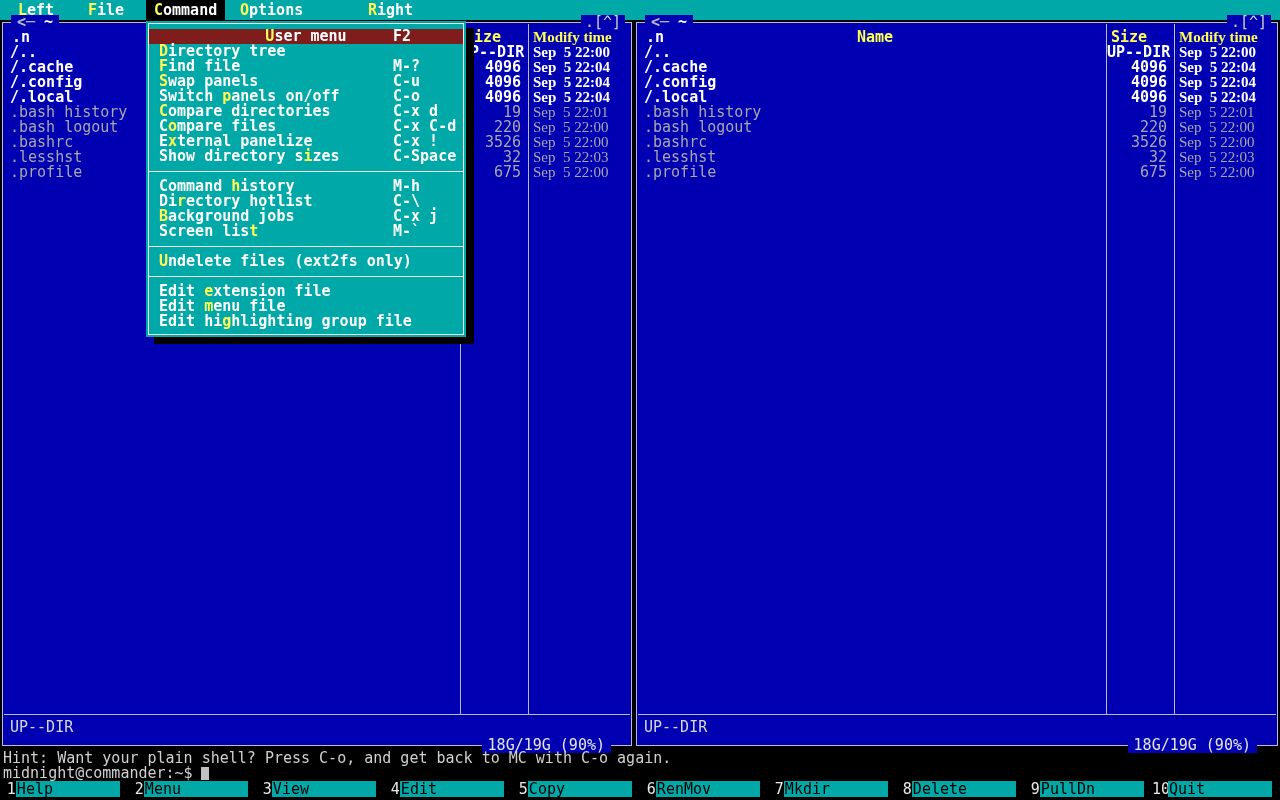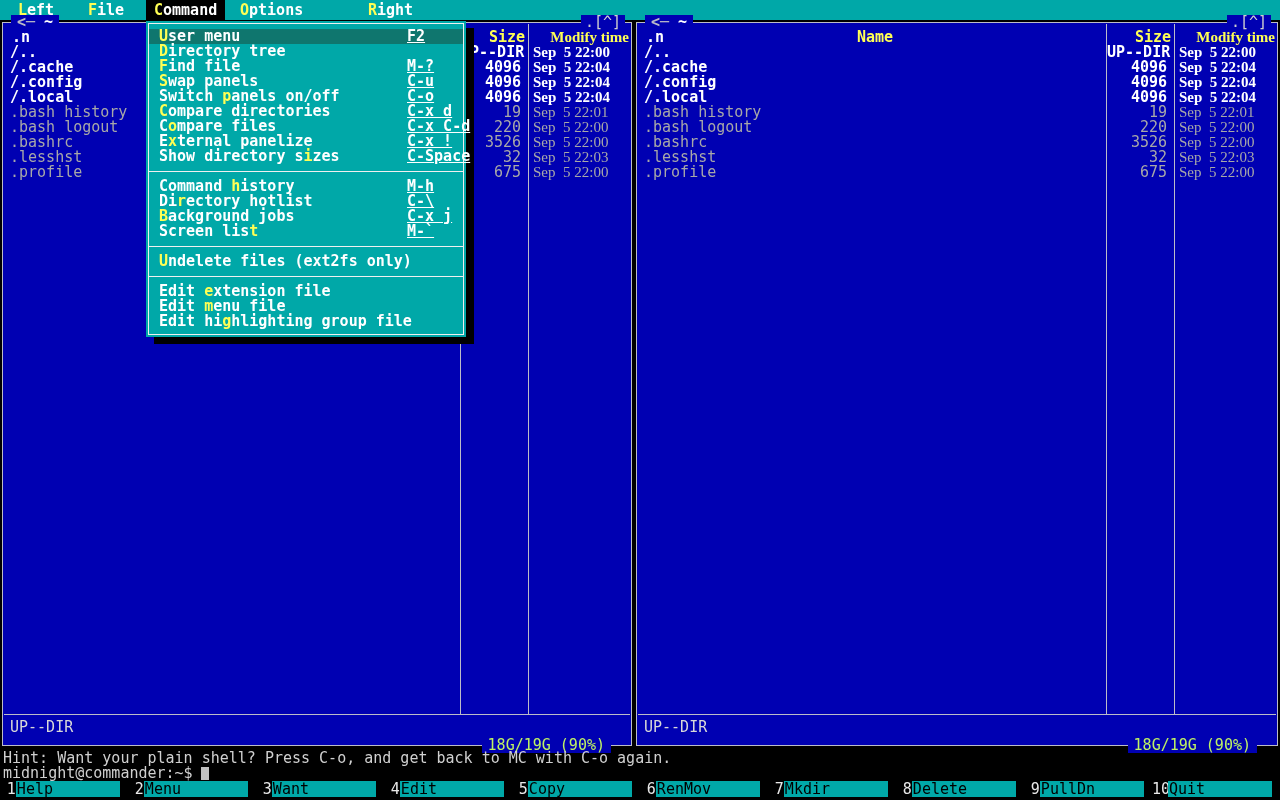--- a/index.html
+++ b/index.html
@@ -18,36 +18,36 @@
   .pathlabel .arrow{color:#bcbcc8;}
   .pathlabel .path{color:#fff;}
   .updirlabel{position:absolute;top:-8px;right:6px;background:#0000b2;padding:0 4px;color:#d0d0d0;font-weight:normal;}
   .prow{position:absolute;left:2px;right:2px;height:15px;display:flex;white-space:pre;}
   .pname{flex:1;padding-left:5px;overflow:hidden;}
   .psize{width:60px;text-align:right;}
   .pgap{width:8px;}
   .pmtime{width:96px;padding-left:4px;font-family:Liberation Serif, serif;}
   .hdr{color:#ffff54;}
   .hdr .pname{text-align:center;padding-left:0;}
-  .hdr .psize,.hdr .pmtime{text-align:right;padding-left:0;}
+  .hdr .psize,.hdr .pmtime{text-align:left;padding-left:0;}
   .sortind{position:absolute;left:7px;top:0;color:#fff;}
   .dir{color:#fff;}
   .hiddenf{color:#a8a8a8;font-weight:normal;}
   .divider{position:absolute;top:1px;bottom:31px;width:1px;background:#bcbcc8;}
   .d1{right:170px;} .d2{right:102px;}
   .sepline{position:absolute;left:1px;right:1px;bottom:30px;height:1px;background:#bcbcc8;}
   .ministatus{position:absolute;left:7px;bottom:10px;color:#d8d8d8;font-weight:normal;}
-  .diskusage{position:absolute;right:20px;bottom:-8px;background:#0000b2;padding:0 6px;color:#bef264;font-weight:normal;}
+  .diskusage{position:absolute;right:20px;bottom:-8px;background:#0000b2;padding:0 6px;color:#e5e5e5;font-weight:normal;}
   
   .dropdown{position:absolute;left:146px;top:21px;width:316px;background:#00a8a8;padding:2px;
             box-shadow:8px 7px 0 #000;z-index:10;}
   .dd-box{border:1px solid #f0f0f0;padding:5px 0;}
   .dd-item{position:relative;height:15px;padding:0 10px;color:#fff;white-space:pre;cursor:default;}
-  .dd-item.sel{background:#0f766e;}
-  .dd-short{position:absolute;left:258px;top:0;text-decoration:underline;}
+  .dd-item.sel{background:#7f1d1d;text-align:center;}
+  .dd-short{position:absolute;left:244px;top:0;}
   .dd-sep{height:15px;position:relative;}
   .dd-sep::after{content:"";position:absolute;left:-1px;right:-1px;top:7px;height:1px;background:#f0f0f0;}
   
   .hint{position:absolute;left:3px;top:751px;color:#d0d0d0;font-weight:normal;white-space:pre;}
   .promptline{position:absolute;left:3px;top:766px;height:15px;color:#d0d0d0;font-weight:normal;white-space:pre;}
   .cursor{display:inline-block;width:8px;height:13px;background:#c0c0c0;vertical-align:-2px;margin-left:8px;}
   
   .keybar{position:absolute;left:0;top:781px;width:1280px;height:16px;display:flex;font-weight:normal;}
   .kcell{width:128px;display:flex;cursor:default;}
   .knum{width:16px;text-align:right;color:#e8e8e8;line-height:16px;white-space:pre;}
@@ -136,21 +136,21 @@
       <div class="kcell">
         <span class="knum">1</span>
         <span class="klabel">Help</span>
       </div>
       <div class="kcell">
         <span class="knum">2</span>
         <span class="klabel">Menu</span>
       </div>
       <div class="kcell">
         <span class="knum">3</span>
-        <span class="klabel">Want</span>
+        <span class="klabel">View</span>
       </div>
       <div class="kcell">
         <span class="knum">4</span>
         <span class="klabel">Edit</span>
       </div>
       <div class="kcell">
         <span class="knum">5</span>
         <span class="klabel">Copy</span>
       </div>
       <div class="kcell">

